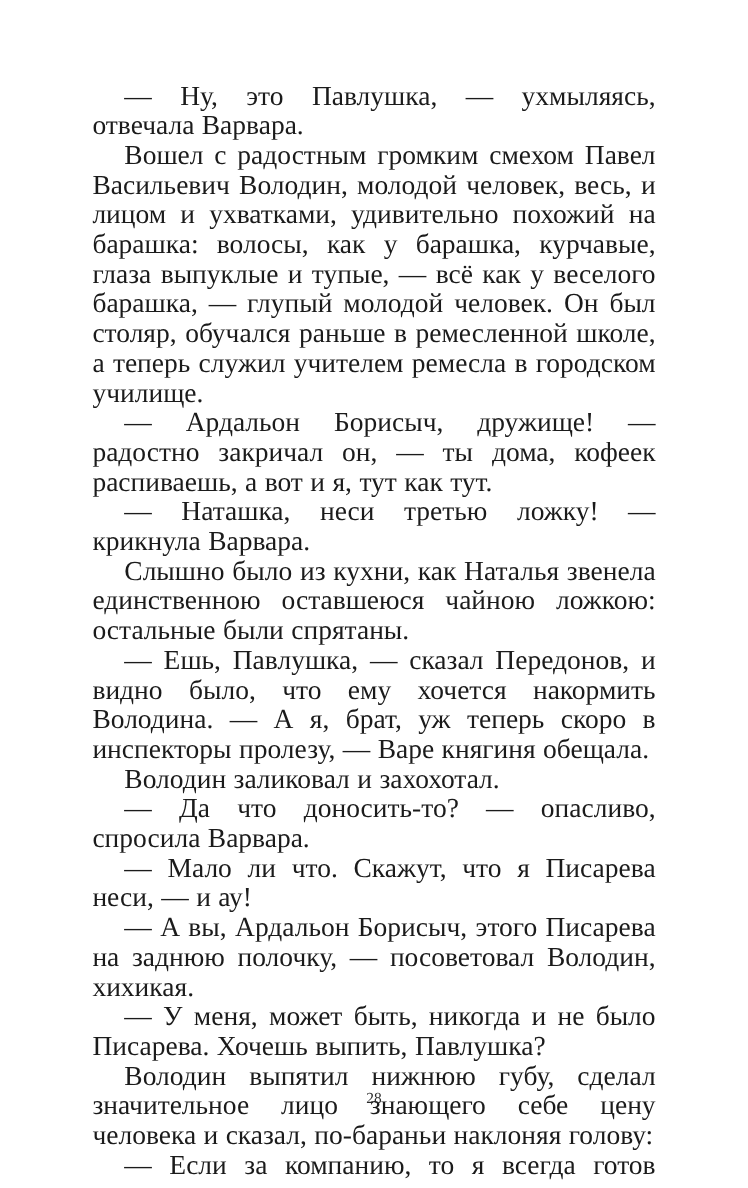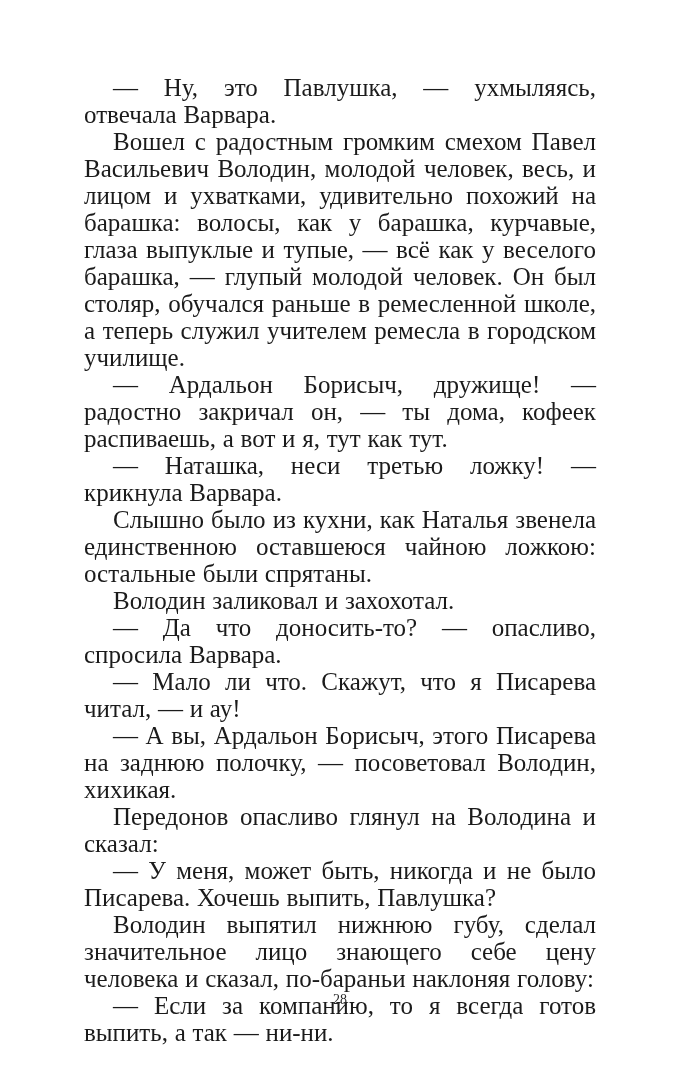--- a/index.html
+++ b/index.html
@@ -44,23 +44,23 @@
 </style>
 </head>
 <body>
 
 <div class="page">
   <p>— Ну, это Павлушка, — ухмыляясь, отвечала Варвара.</p>
   <p>Вошел с радостным громким смехом Павел Васильевич Володин, молодой человек, весь, и лицом и ухватками, удивительно похожий на барашка: волосы, как у барашка, курчавые, глаза выпуклые и тупые, — всё как у веселого барашка, — глупый молодой человек. Он был столяр, обучался раньше в ремесленной школе, а теперь служил учителем ремесла в городском училище.</p>
   <p>— Ардальон Борисыч, дружище! — радостно закричал он, — ты дома, кофеек распиваешь, а вот и я, тут как тут.</p>
   <p>— Наташка, неси третью ложку! — крикнула Варвара.</p>
   <p>Слышно было из кухни, как Наталья звенела единственною оставшеюся чайною ложкою: остальные были спрятаны.</p>
+  <p>— Ешь, Павлушка, — сказал Передонов, и видно было, что ему хочется накормить Володина. — А я, брат, уж теперь скоро в инспекторы пролезу, — Варе княгиня обещала.</p>
   <p>Володин заликовал и захохотал.</p>
   <p>— Да что доносить-то? — опасливо, спросила Варвара.</p>
-  <p>— Мало ли что. Скажут, что я Писарева читал, — и ау!</p>
+  <p>— Мало ли что. Скажут, что я Писарева неси, — и ау!</p>
   <p>— А вы, Ардальон Борисыч, этого Писарева на заднюю полочку, — посоветовал Володин, хихикая.</p>
-  <p>Передонов опасливо глянул на Володина и сказал:</p>
   <p>— У меня, может быть, никогда и не было Писарева. Хочешь выпить, Павлушка?</p>
   <p>Володин выпятил нижнюю губу, сделал значительное лицо знающего себе цену человека и сказал, по-бараньи наклоняя голову:</p>
   <p>— Если за компанию, то я всегда готов выпить, а так — ни-ни.</p>
 </div>
 
 <div class="folio">28</div>
 
 </body></html>

